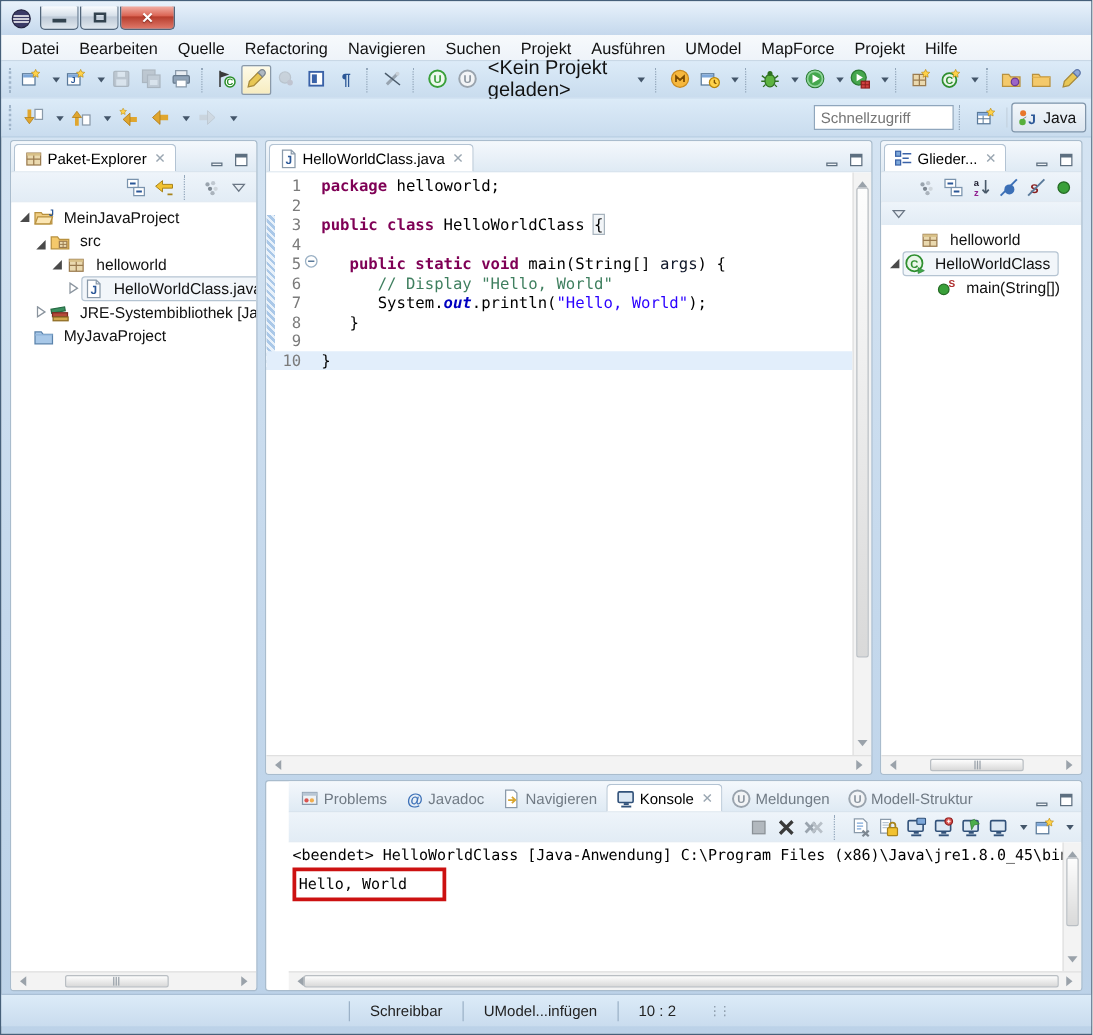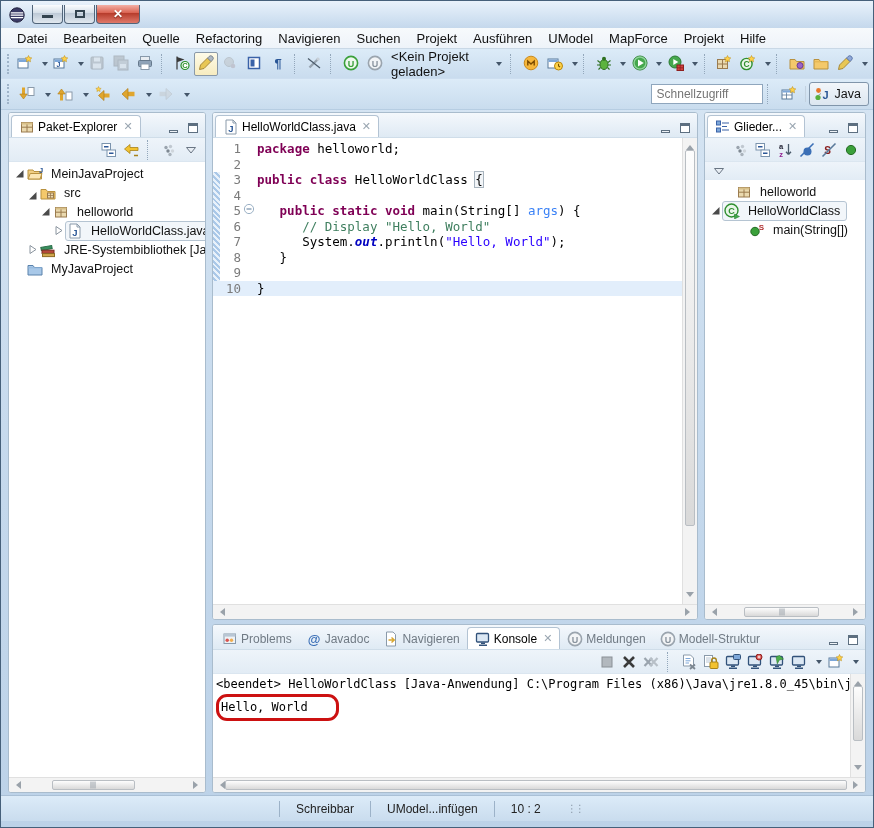--- a/index.html
+++ b/index.html
@@ -35,40 +35,40 @@
   .toolbar.row1{height:30px;border-bottom:1px solid #cddef0;}
   .toolbar.row2{height:31px;border-bottom:1px solid #b6cde2;}
   .tb-grip{width:4px;height:20px;border-left:2px dotted #9fb4c9;margin:0 4px 0 2px;}
   .tb-btn{height:24px;min-width:24px;padding:2px 3px;display:flex;align-items:center;justify-content:center;
     border:1px solid transparent;border-radius:2px;cursor:default;}
   .tb-btn .ic{width:17px;height:17px;display:inline-block;}
   .tb-btn.pressed{background:linear-gradient(#fefbe8,#f7ecc0);border:1px solid #8a99a8;}
   .tb-btn.disabled{opacity:.42;filter:grayscale(85%);}
   .dd{width:0;height:0;border:3.5px solid transparent;border-top:4px solid #44566a;margin-left:3px;margin-top:4px;display:inline-block;}
   .tb-sep{width:6px;height:20px;border-left:1px dotted #93a7bb;margin:0 4px;}
-  .tb-combo{display:flex;align-items:center;font-size:13px;color:#111;padding:2px 4px;cursor:default;justify-content:center;}
+  .tb-combo{display:flex;align-items:center;font-size:16px;color:#111;padding:2px 4px;cursor:default;justify-content:center;}
   .tb-combo .combo-text{margin-right:8px;}
   .tb-spacer{flex:1;}
   .qa-input{width:112px;height:20px;border:1px solid #8fa6bd;font-size:12px;padding:1px 5px;
     font-family:"Liberation Sans",sans-serif;color:#333;background:#fff;}
   .persp-btn{display:flex;align-items:center;gap:4px;height:24px;padding:2px 7px 2px 4px;
     border:1px solid #8095aa;border-radius:3px;background:linear-gradient(#f2f6fa,#dce6f0);
     font-size:12.5px;color:#111;cursor:default;}
   .persp-btn .ic,.tb-only-ic .ic{width:17px;height:17px;display:inline-block;}
   .tb-only-ic{height:24px;padding:2px 3px;display:flex;align-items:center;border:1px solid transparent;}
   
   .workbench{flex:1;display:flex;gap:6px;padding:2px 7px;min-height:0;}
   .panel{background:#fff;border:1px solid #a9bccd;border-radius:3px;display:flex;flex-direction:column;overflow:hidden;}
   .left-col{width:198px;display:flex;}
   .left-col .panel{flex:1;}
   .right-area{flex:1;display:flex;flex-direction:column;gap:4px;min-width:0;}
   .top-row{height:508px;display:flex;gap:6px;min-width:0;}
   .editor-panel{flex:1;min-width:0;}
   .outline-panel{width:162px;}
-  .console-panel{flex:1;min-height:0;}
+  .console-panel{flex:1;min-height:0;padding-left:18px;}
   .panel-header{height:25px;background:linear-gradient(#f4f8fc,#dfeaf4);
     border-bottom:1px solid #cfdde9;display:flex;align-items:flex-end;padding:0 2px;flex-shrink:0;}
   .tabs{display:flex;align-items:flex-end;flex:1;min-width:0;overflow:hidden;}
   .tab{display:flex;align-items:center;gap:4px;padding:3px 7px;font-size:12px;color:#707a84;
     white-space:nowrap;cursor:default;}
   .tab.selected{background:#fff;border:1px solid #b3c3d3;border-bottom:1px solid #fff;
     border-radius:4px 4px 0 0;color:#000;margin-bottom:-1px;}
   .tab .tic{width:15px;height:15px;display:inline-block;flex-shrink:0;}
   .tab .tx{color:#9aa6b1;font-size:11px;margin-left:2px;cursor:default;}
   .pm-btns{display:flex;gap:6px;align-items:center;padding:0 4px 4px 4px;}
@@ -97,21 +97,21 @@
   .code-line{display:flex;height:15.5px;align-items:center;position:relative;}
   .code-line.current{background:#e2eefb;}
   .ln{width:30px;text-align:right;color:#7b7b7b;flex-shrink:0;padding-right:2px;}
   .fold{width:14px;flex-shrink:0;display:inline-block;height:15px;}
   .ct{white-space:pre;}
   .c-kw{color:#7f0055;font-weight:bold;}
   .c-pl{color:#000;}
   .c-str{color:#2a00ff;}
   .c-cmt{color:#3f7f5f;}
   .c-sfield{color:#0000c0;font-style:italic;font-weight:bold;}
-  .c-param{color:#3b82f6;}
+  .c-param{color:#0f172a;}
   .c-brace{outline:1px solid #a8b4be;background:#f2f5f8;}
   
   .vscroll{width:15px;background:#f3f3f3;border-left:1px solid #e0e0e0;display:flex;flex-direction:column;
     align-items:center;justify-content:space-between;padding:1px;flex-shrink:0;}
   .hscroll{height:15px;background:#f3f3f3;border-top:1px solid #e0e0e0;display:flex;align-items:center;
     padding:1px;position:relative;flex-shrink:0;}
   .sb-arrow{width:0;height:0;border:4px solid transparent;}
   .sb-arrow.up{border-bottom:5px solid #9aa2aa;margin-top:2px;}
   .sb-arrow.down{border-top:5px solid #9aa2aa;margin-bottom:2px;}
   .sb-arrow.left{border-right:5px solid #9aa2aa;margin-left:2px;}
@@ -947,21 +947,21 @@
                   <path d="M11.5 0.5l1 2.1 2.3.3-1.7 1.6.4 2.3-2-1.1-2 1.1.4-2.3L8.2 2.9l2.3-.3z" fill="#ffd24a" stroke="#b8860b" stroke-width="0.5"></path>
                 </svg></span>
             </span>
             <span class="tb-btn" style="min-width: 12px; padding: 2px 1px;">
               <span class="dd"></span>
             </span>
           </div>
         <div class="console-body">
           <div class="console-text">
             <div class="console-header-line">&lt;beendet&gt; HelloWorldClass [Java-Anwendung] C:\Program Files (x86)\Java\jre1.8.0_45\bin\javaw.exe (27.05.2015 17:09:2</div>
-            <div class="hl-box" style="border-color: rgb(204, 17, 17); border-radius: 11px;">
+            <div class="hl-box" style="border-color: rgb(204, 17, 17);">
               <span>Hello, World</span>
             </div>
           </div>
           <div class="vscroll">
             <span class="sb-arrow up"></span>
             <span class="sb-track" style="width:100%;">
                 <span class="sb-thumb v" style="top:0;height:70%;"></span>
               </span>
             <span class="sb-arrow down"></span>
           </div>

